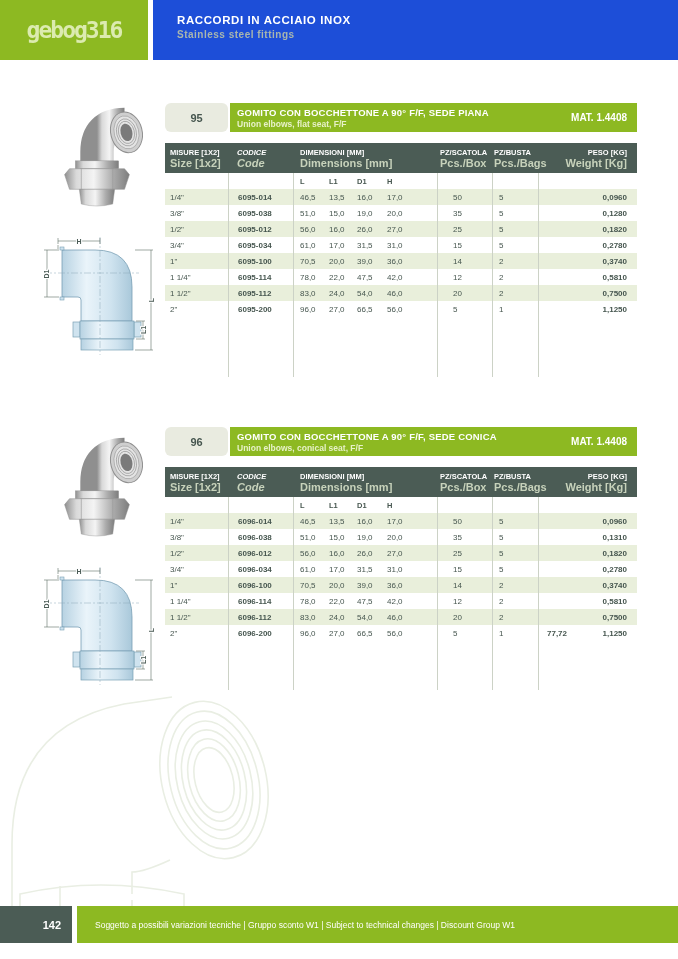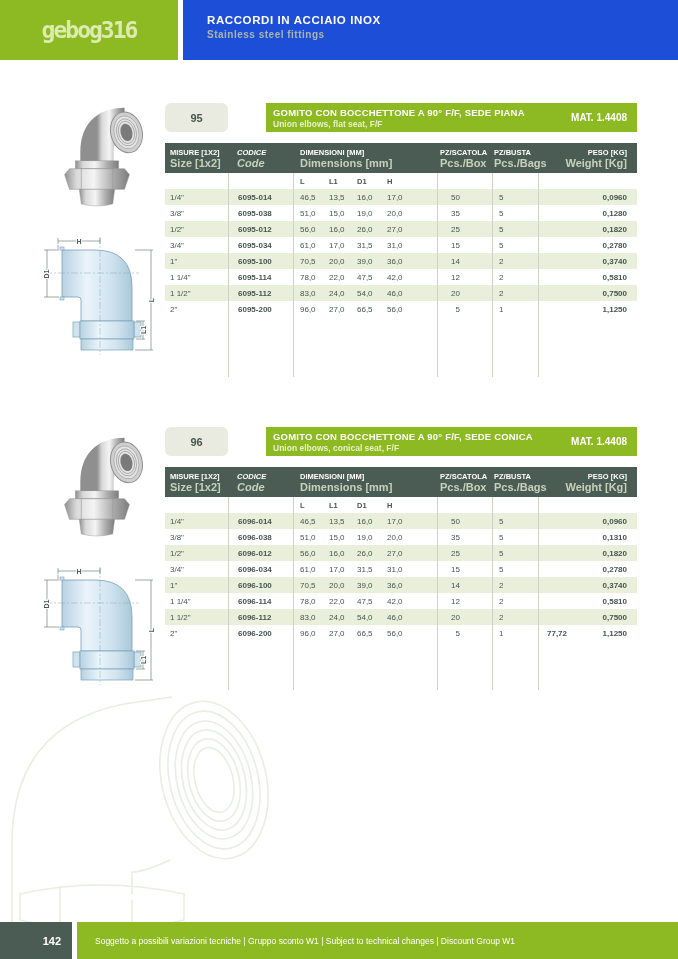--- a/index.html
+++ b/index.html
@@ -1,34 +1,34 @@
 <!DOCTYPE html>
 <html><head>
 <meta charset="utf-8">
 <style>
   html,body{margin:0;padding:0;background:#888;}
   .page{position:relative;width:678px;height:959px;background:#fff;overflow:hidden;
         font-family:"Liberation Sans",sans-serif;color:#46564f;margin:0 auto;}
   
   .header{display:flex;height:60px;}
-  .logo-box{width:178px;background:#8db922;display:flex;align-items:center;justify-content:center;}
+  .logo-box{width:148px;background:#8db922;display:flex;align-items:center;justify-content:center;}
   .logo{font-family:"DejaVu Sans Mono",monospace;font-weight:bold;font-size:23px;
         color:#dcebb0;letter-spacing:-2px;}
   .header-gap{width:5px;background:#fff;}
   .header-right{flex:1;background:#1d4ed8;color:#fff;padding:14px 0 0 24px;box-sizing:border-box;}
   .h-title{font-size:11.5px;font-weight:bold;letter-spacing:.6px;}
   .h-sub{font-size:10px;font-weight:bold;color:#a9b6ae;letter-spacing:.5px;margin-top:3px;}
   
   .abs{position:absolute;}
   .z1{z-index:1;}
   
   .banner-row{display:flex;height:29px;margin-bottom:3px;}
   .num-box{width:63px;background:#e9ebe0;color:#46564f;font-weight:bold;font-size:11px;
            display:flex;align-items:center;justify-content:center;margin-right:2px;flex:none;border-radius:6px;}
-  .banner{flex:1;background:#8db922;display:flex;align-items:center;padding:0 10px 0 7px;margin-left:36px;}
+  .banner{flex:1;background:#8db922;display:flex;align-items:center;padding:0 10px 0 7px;}
   .banner-titles{flex:1;min-width:0;}
   .b-title{font-size:9.5px;font-weight:bold;color:#fff;letter-spacing:.2px;white-space:nowrap;}
   .b-sub{font-size:8.5px;font-weight:bold;color:#e7f1c8;margin-top:1px;}
   .b-mat{font-size:10px;font-weight:bold;color:#fff;white-space:nowrap;}
   
   .grid7{display:grid;grid-template-columns:63px 65px 144px 55px 46px 40px 59px;}
   .dh{background:#4b5c55;height:30px;align-items:start;margin-top:11px;}
   .dh .hcell{padding-top:4px;line-height:11px;}
   .dh .t1{font-size:7.5px;font-weight:bold;color:#fff;white-space:nowrap;}
   .dh .t2{font-size:11px;font-weight:bold;color:#c7d2bb;white-space:nowrap;}
@@ -38,30 +38,30 @@
   .dh .hc4{padding-left:3px;}
   .dh .hc5{padding-left:2px;}
   .dh .hc6{grid-column:6/8;text-align:right;padding-right:10px;}
   .trow{height:16px;align-items:center;font-size:8px;}
   .trow.alt{background:#e9efdb;}
   .cell{height:100%;display:flex;align-items:center;box-sizing:border-box;}
   .cell.sep{border-left:1px solid #ccd2c6;}
   .c1{padding-left:5px;}
   .c2{padding-left:9px;font-weight:bold;}
   .dims{display:grid;grid-template-columns:29px 28px 30px 51px;padding-left:6px;align-items:center;}
-  .c4 .boxv{display:inline-block;width:22px;margin-left:0;text-align:right;}
+  .c4 .boxv{display:inline-block;width:22px;margin-left:15px;text-align:left;}
   .c5{padding-left:6px;}
   .c6{padding-left:8px;font-weight:bold;}
   .c7{justify-content:flex-end;padding-right:10px;font-weight:bold;}
   .subrow{height:16px;font-size:7.5px;font-weight:bold;color:#46564f;align-items:center;}
   .tail1 .cell{height:60px;}
   .tail2 .cell{height:49px;}
   .tail1,.tail2{align-items:start;}
   
-  .footer{position:absolute;left:0;right:0;bottom:0;height:37px;display:flex;z-index:3;}
+  .footer{position:absolute;left:0;right:0;bottom:16px;height:37px;display:flex;z-index:3;}
   .footer-page{width:72px;background:#4b5c55;color:#fff;font-weight:bold;font-size:11px;
                display:flex;align-items:center;justify-content:flex-end;
                padding-right:11px;box-sizing:border-box;margin-right:5px;}
   .footer-bar{flex:1;background:#8db922;color:#fff;font-weight:normal;font-size:8.5px;
               display:flex;align-items:center;padding-left:18px;}
   
   .dim-label{font-family:"Liberation Sans",sans-serif;font-size:7px;font-weight:bold;fill:#4a5b55;
              paint-order:stroke;stroke:#fff;stroke-width:2px;}
 </style>
 </head>

